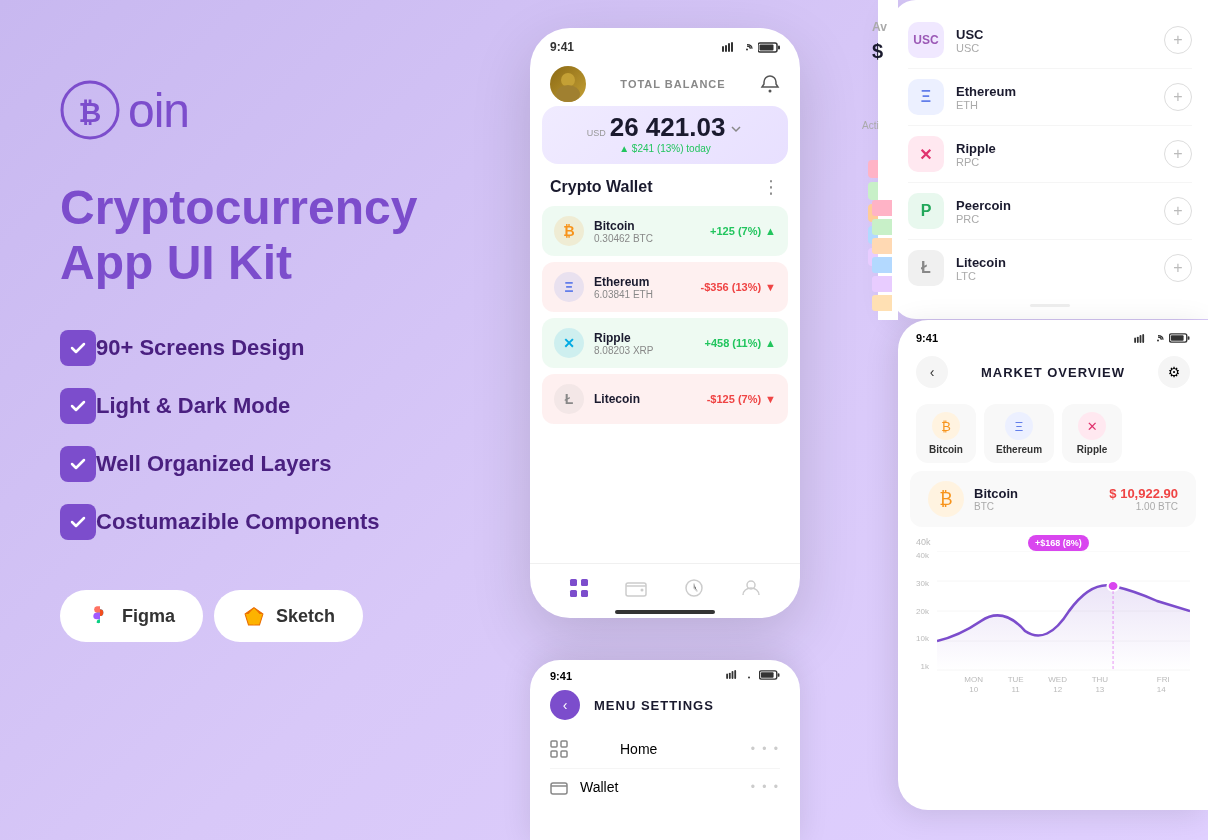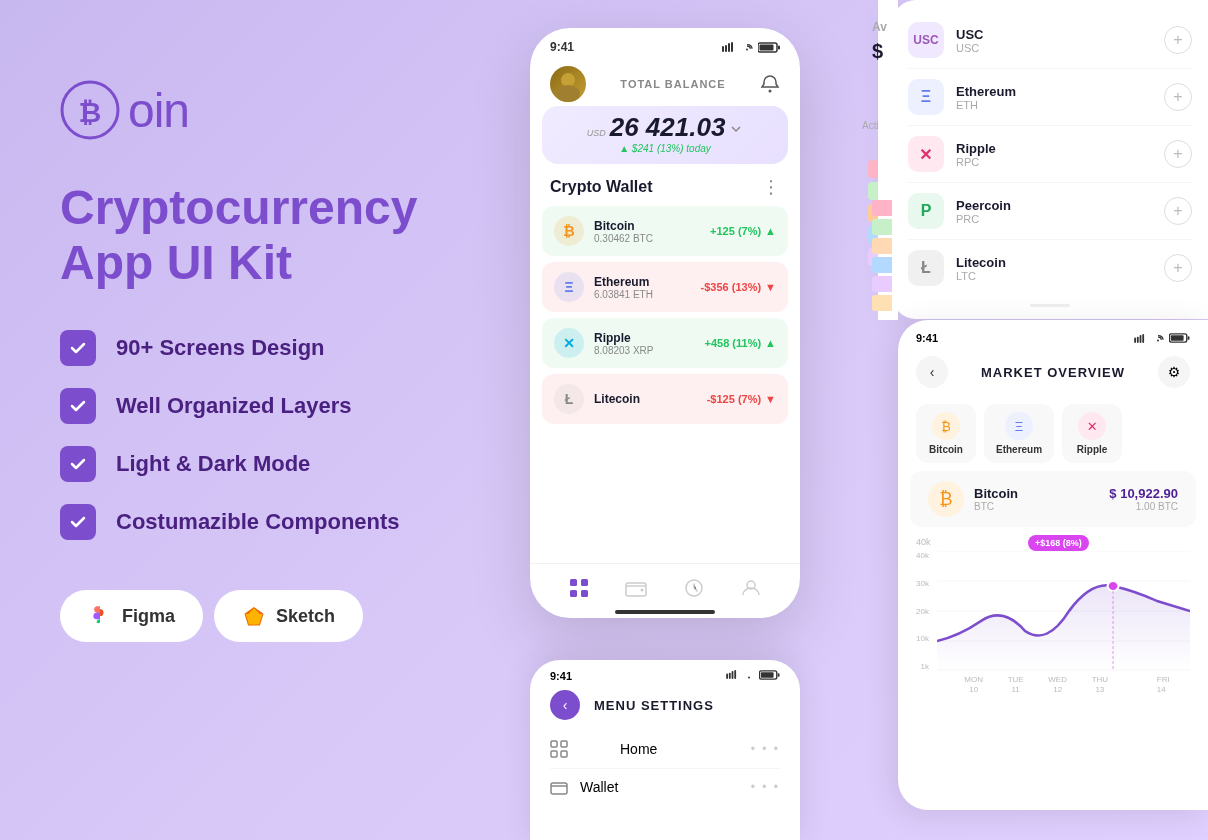--- a/index.html
+++ b/index.html
@@ -50,21 +50,20 @@
     .features-list {
       display: flex;
       flex-direction: column;
       gap: 22px;
       margin-bottom: 50px;
     }
 
     .feature-item {
       display: flex;
       align-items: center;
-      gap: 20px;
     }
 
     .check-box {
       width: 36px;
       height: 36px;
       background: #7c4dcc;
       border-radius: 8px;
       display: flex;
       align-items: center;
       justify-content: center;
@@ -162,21 +161,20 @@
       letter-spacing: 1px;
       text-transform: uppercase;
     }
 
     .balance-section {
       text-align: center;
       padding: 6px 20px 10px;
       background: linear-gradient(135deg, #f0ebff 0%, #e8e0ff 100%);
       margin: 0 12px;
       border-radius: 16px;
-      font-style: italic;
     }
 
     .balance-usd-label {
       font-size: 9px;
       color: #999;
       font-weight: 500;
     }
 
     .balance-amount {
       font-size: 26px;
@@ -472,21 +470,21 @@
       border-radius: 50%;
       display: flex;
       align-items: center;
       justify-content: center;
       font-size: 18px;
       color: #f7931a;
     }
 
     .btc-detail-name { font-size: 13px; font-weight: 700; color: #1a1a2e; }
     .btc-detail-code { font-size: 10px; color: #aaa; }
-    .btc-price { font-size: 13px; font-weight: 700; color: #4c1d95; }
+    .btc-price { font-size: 13px; font-weight: 700; color: #ef4444; }
     .btc-btc { font-size: 10px; color: #aaa; text-align: right; }
 
     .chart-area {
       padding: 10px 18px 0;
       position: relative;
     }
 
     .chart-labels {
       display: flex;
       justify-content: space-between;
@@ -534,29 +532,29 @@
           </svg>
       </div>
       <span class="feature-text">90+ Screens Design</span>
     </div>
     <div class="feature-item">
       <div class="check-box">
         <svg viewBox="0 0 20 20" fill="none">
             <path d="M4 10l4 4 8-8" stroke="white" stroke-width="2.5" stroke-linecap="round" stroke-linejoin="round"></path>
           </svg>
       </div>
-      <span class="feature-text">Well Organized Layers</span>
+      <span class="feature-text">Light &amp; Dark Mode</span>
     </div>
     <div class="feature-item">
       <div class="check-box">
         <svg viewBox="0 0 20 20" fill="none">
             <path d="M4 10l4 4 8-8" stroke="white" stroke-width="2.5" stroke-linecap="round" stroke-linejoin="round"></path>
           </svg>
       </div>
-      <span class="feature-text">Light &amp; Dark Mode</span>
+      <span class="feature-text">Well Organized Layers</span>
     </div>
     <div class="feature-item">
       <div class="check-box">
         <svg viewBox="0 0 20 20" fill="none">
             <path d="M4 10l4 4 8-8" stroke="white" stroke-width="2.5" stroke-linecap="round" stroke-linejoin="round"></path>
           </svg>
       </div>
       <span class="feature-text">Costumazible Components</span>
     </div>
   </div>

